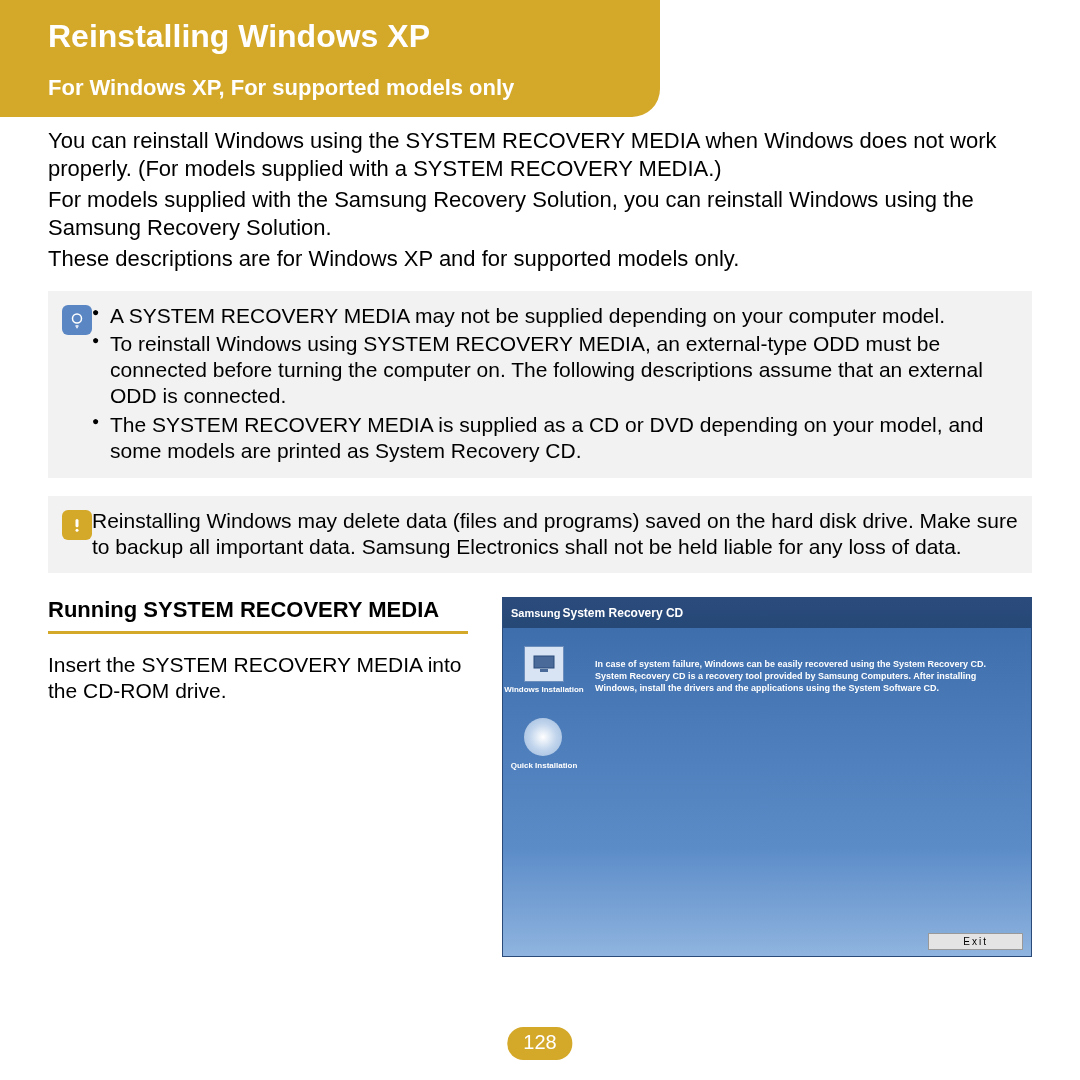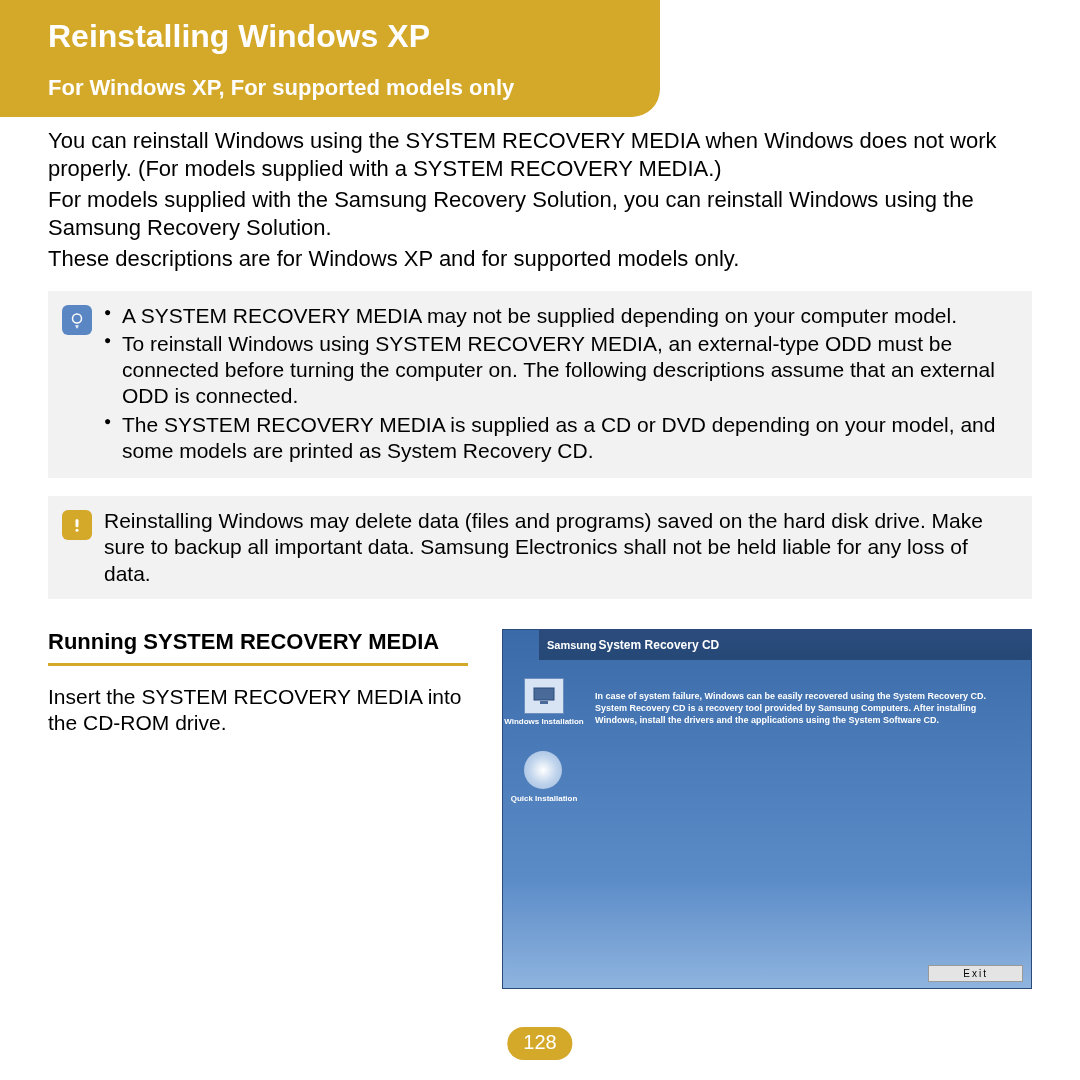--- a/index.html
+++ b/index.html
@@ -35,21 +35,20 @@
     font-size: 22px;
     line-height: 1.25;
     margin-bottom: 4px;
   }
   .note-box {
     background: #f2f2f2;
     margin-top: 18px;
     padding: 12px 14px;
     display: flex;
     align-items: flex-start;
-    gap: 12px;
   }
   .note-icon {
     width: 30px;
     height: 30px;
     border-radius: 6px;
     flex-shrink: 0;
     display: flex;
     align-items: center;
     justify-content: center;
     margin-top: 2px;
@@ -71,21 +70,21 @@
   .note-body li::before {
     content: "●";
     position: absolute;
     left: 0;
     top: 2px;
     font-size: 12px;
   }
   .two-col {
     display: flex;
     gap: 30px;
-    margin-top: 30px;
+    margin-top: 24px;
     justify-content: center;
   }
   .left-col { flex: 1; }
   .right-col { width: 530px; }
   .section-heading {
     font-size: 22px;
     font-weight: bold;
     padding-bottom: 8px;
     border-bottom: 3px solid #d4a829;
     margin-bottom: 18px;
@@ -97,21 +96,20 @@
     line-height: 1.25;
   }
   
   .scr {
     width: 530px;
     height: 360px;
     background: linear-gradient(180deg, #3a6aa8 0%, #5c8cc8 70%, #8fb4df 100%);
     border: 1px solid #2a4a7a;
     position: relative;
     font-family: "Tahoma", Arial, sans-serif;
-    padding-left: 36px;
   }
   .scr-titlebar {
     height: 30px;
     background: linear-gradient(180deg, #2b4b7d 0%, #254876 100%);
     color: #fff;
     display: flex;
     align-items: center;
     padding: 0 8px;
   }
   .scr-brand { font-size: 11px; font-weight: bold; margin-right: 2px; }

